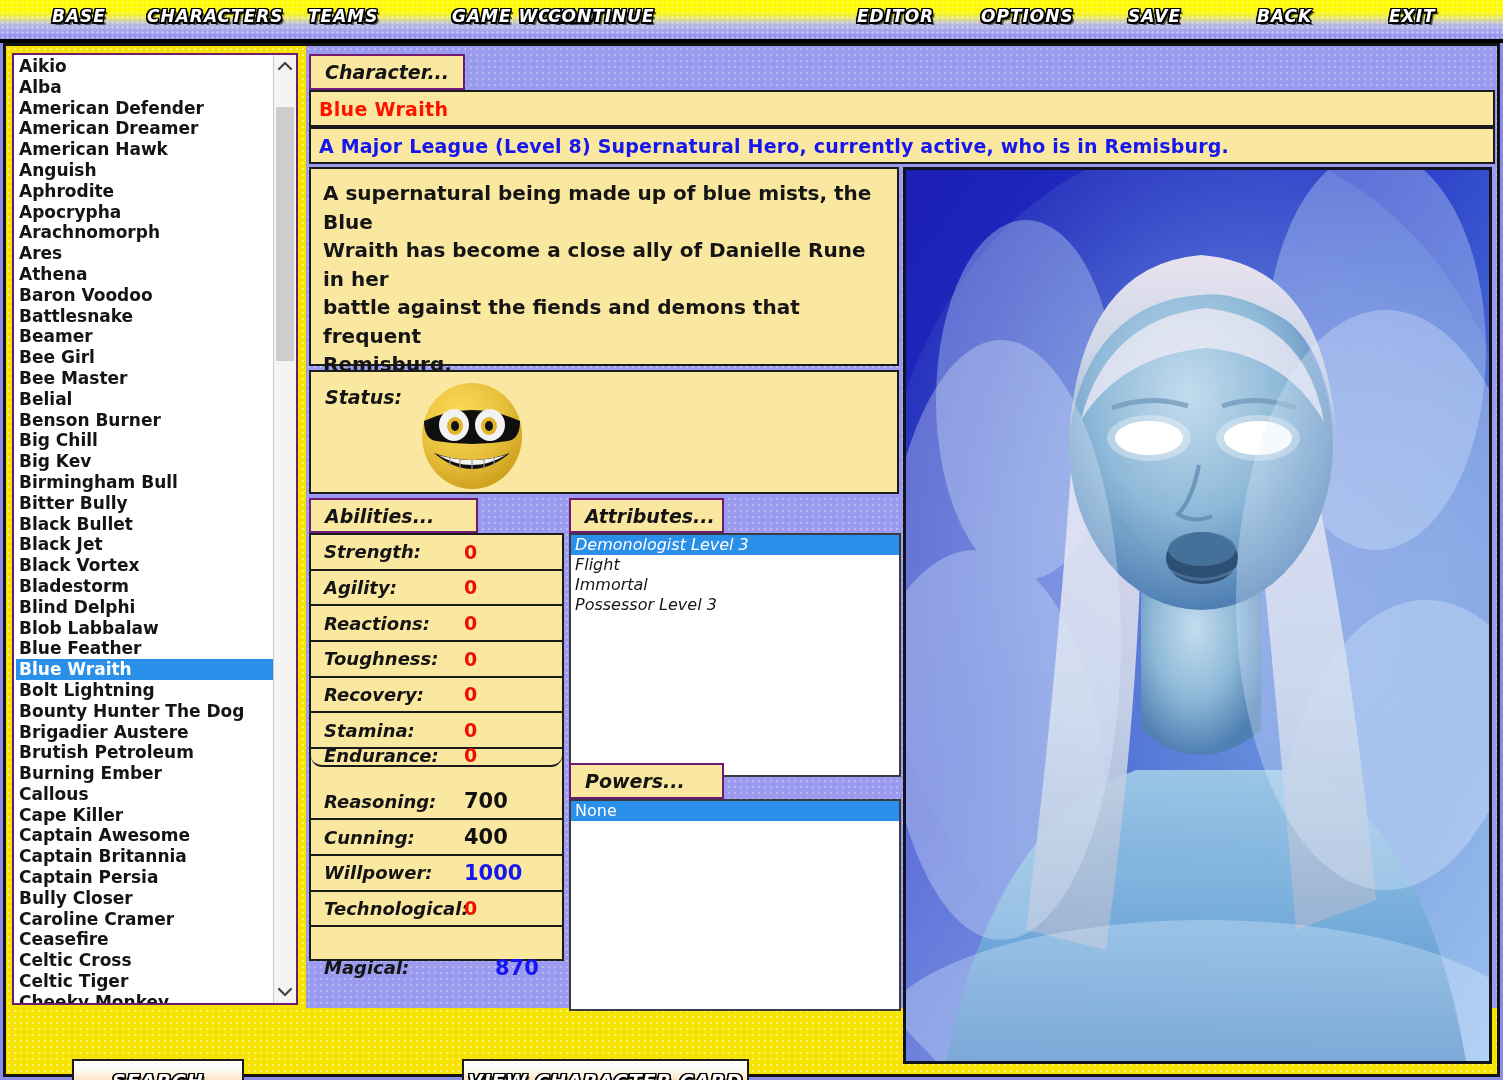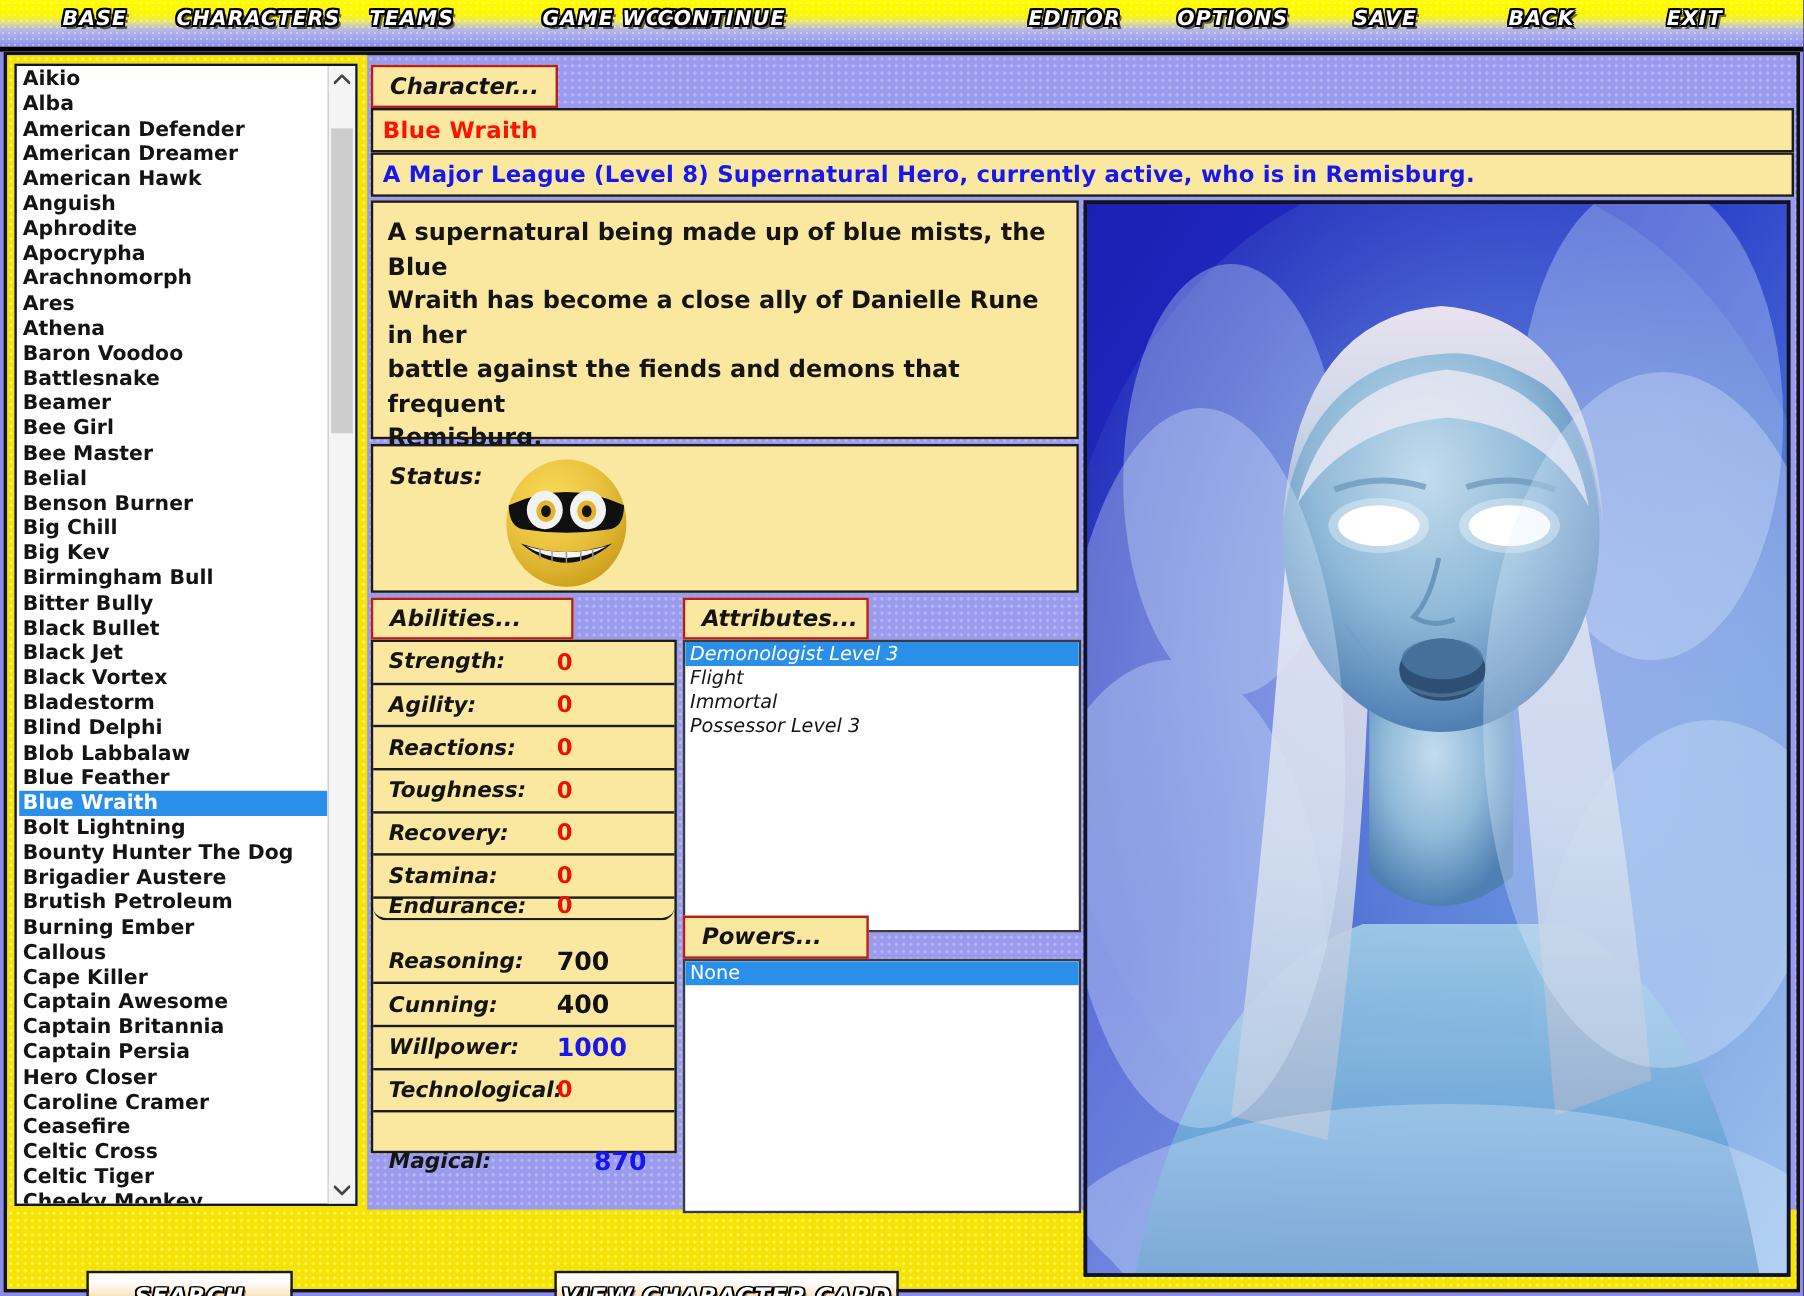--- a/index.html
+++ b/index.html
@@ -109,21 +109,21 @@
     background-size: 6px 6px;
   }
 
   
   #charlist {
     position: absolute;
     left: 6px; top: 7px;
     width: 286px;
     height: 952px;
     background: #ffffff;
-    border: 2px solid #0f172a;
+    border: 2px solid #701a75;
     box-sizing: border-box;
     overflow: hidden;
     z-index: 3;
     display: flex;
   }
   #charlist-inner {
     flex: 1 1 auto;
     overflow: hidden;
     padding: 1px 0 0 2px;
   }
@@ -177,21 +177,21 @@
     background: #fae8a0;
     border: 2px solid #1b1b1b;
     box-sizing: border-box;
     z-index: 3;
   }
 
   
   .tab {
     position: absolute;
     background: #fae8a0;
-    border: 2px solid #b91c1c;
+    border: 2px solid #701a75;
     box-sizing: border-box;
     font-family: "DejaVu Sans", sans-serif;
     font-style: italic;
     font-weight: bold;
     font-size: 19px;
     color: #141414;
     display: flex;
     align-items: center;
     padding-left: 14px;
     z-index: 4;
@@ -392,21 +392,21 @@
           <div class="char-row">Bolt Lightning</div>
           <div class="char-row">Bounty Hunter The Dog</div>
           <div class="char-row">Brigadier Austere</div>
           <div class="char-row">Brutish Petroleum</div>
           <div class="char-row">Burning Ember</div>
           <div class="char-row">Callous</div>
           <div class="char-row">Cape Killer</div>
           <div class="char-row">Captain Awesome</div>
           <div class="char-row">Captain Britannia</div>
           <div class="char-row">Captain Persia</div>
-          <div class="char-row">Hero Closer</div>
+          <div class="char-row">Bully Closer</div>
           <div class="char-row">Caroline Cramer</div>
           <div class="char-row">Ceasefire</div>
           <div class="char-row">Celtic Cross</div>
           <div class="char-row">Celtic Tiger</div>
           <div class="char-row">Cheeky Monkey</div>
         </div>
       <div id="charlist-scroll">
         <div class="sb-arrow up">
           <svg width="14" height="10" viewBox="0 0 14 10">
               <path d="M1 8 L7 2 L13 8" stroke="#444" stroke-width="2.2" fill="none" stroke-linecap="round" stroke-linejoin="round"></path>

